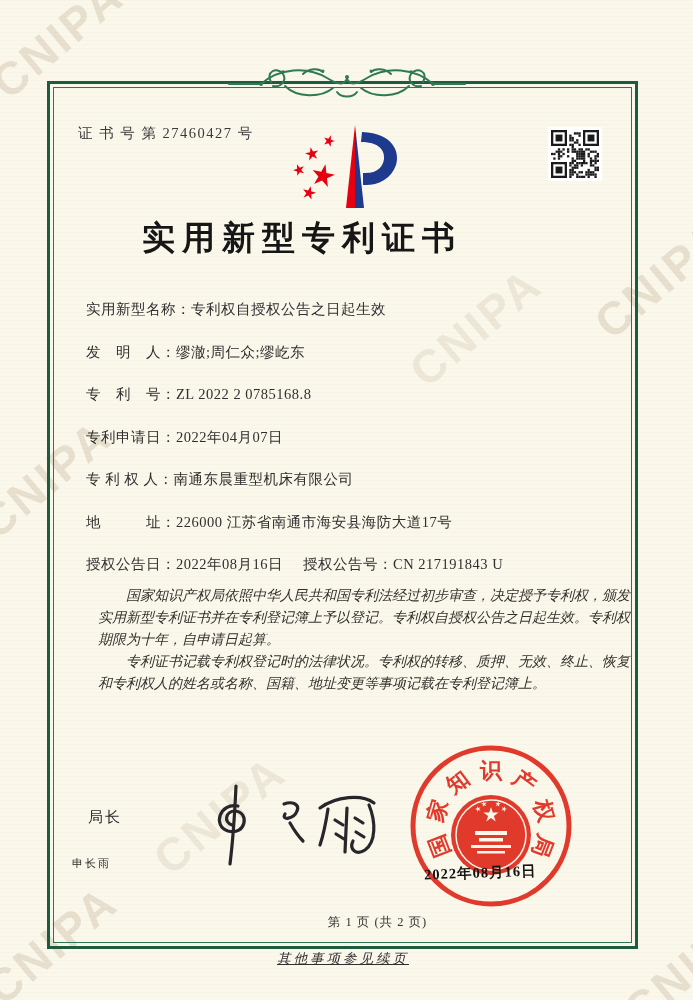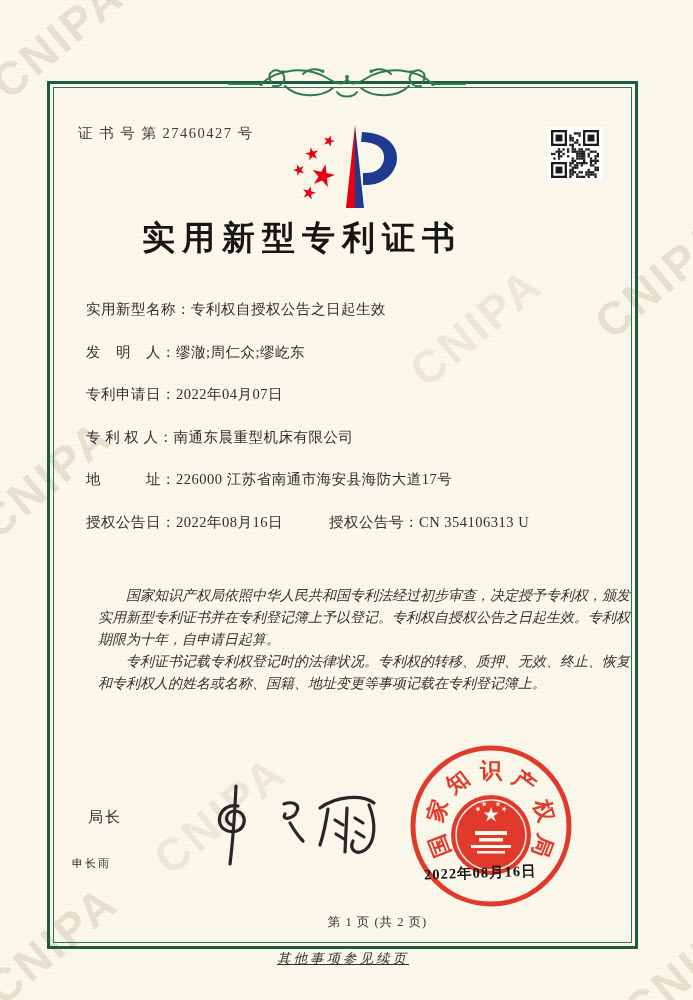--- a/index.html
+++ b/index.html
@@ -50,21 +50,21 @@
     text-align:center;font-size:33px;font-weight:700;
     letter-spacing:7px;color:#161616;
   }
   .fields{
     position:absolute;left:86px;top:300px;right:58px;
     font-size:14.5px;color:#2f2f2f;
   }
   .field-row{height:19px;line-height:19px;margin-bottom:23.5px;white-space:nowrap;}
   .field-label{letter-spacing:0.5px;}
   .field-value{letter-spacing:0.5px;}
-  .grant-right{margin-left:46px;}
+  .grant-right{margin-left:20px;}
   .body-text{
     position:absolute;left:82px;top:585px;width:532px;
     font-size:14px;line-height:22px;
     text-align:justify;color:#33302c;
     font-style:italic;
     margin-left:16px;
   }
   .body-text p{margin:0;text-indent:2em;}
   .sig-title{position:absolute;left:88px;top:808px;font-size:15px;color:#2b2b2b;letter-spacing:2px;text-align:right;}
   .sig-name{position:absolute;left:72px;top:836px;font-size:11px;color:#2b2b2b;letter-spacing:2px;margin-top:20px;}
@@ -292,30 +292,33 @@
   <div class="title">实用新型专利证书</div>
 
   <div class="fields">
     <div class="field-row">
       <span class="field-label">实用新型名称：</span><span class="field-value">专利权自授权公告之日起生效</span>
     </div>
     <div class="field-row">
       <span class="field-label">发　明　人：</span><span class="field-value">缪澈;周仁众;缪屹东</span>
     </div>
     <div class="field-row">
+      <span class="field-label">专　利　号：</span><span class="field-value">ZL 2022 2 0785168.8</span>
+    </div>
+    <div class="field-row">
       <span class="field-label">专利申请日：</span><span class="field-value">2022年04月07日</span>
     </div>
     <div class="field-row">
       <span class="field-label">专 利 权 人：</span><span class="field-value">南通东晨重型机床有限公司</span>
     </div>
     <div class="field-row">
       <span class="field-label">地　　　址：</span><span class="field-value">226000 江苏省南通市海安县海防大道17号</span>
     </div>
     <div class="field-row">
-      <span class="field-label">授权公告日：</span><span class="field-value">2022年08月16日</span><span class="field-label grant-right">授权公告号：</span><span class="field-value">CN 354106313 U</span>
+      <span class="field-label">授权公告日：</span><span class="field-value">2022年08月16日</span><span class="field-label grant-right">授权公告号：</span><span class="field-value">CN 217191843 U</span>
     </div>
   </div>
 
   <div class="body-text">
     <p>国家知识产权局依照中华人民共和国专利法经过初步审查，决定授予专利权，颁发实用新型专利证书并在专利登记簿上予以登记。专利权自授权公告之日起生效。专利权期限为十年，自申请日起算。</p>
     <p>专利证书记载专利权登记时的法律状况。专利权的转移、质押、无效、终止、恢复和专利权人的姓名或名称、国籍、地址变更等事项记载在专利登记簿上。</p>
   </div>
 
   <div class="sig-title">局长</div>
   <div class="sig-name">申长雨</div>

